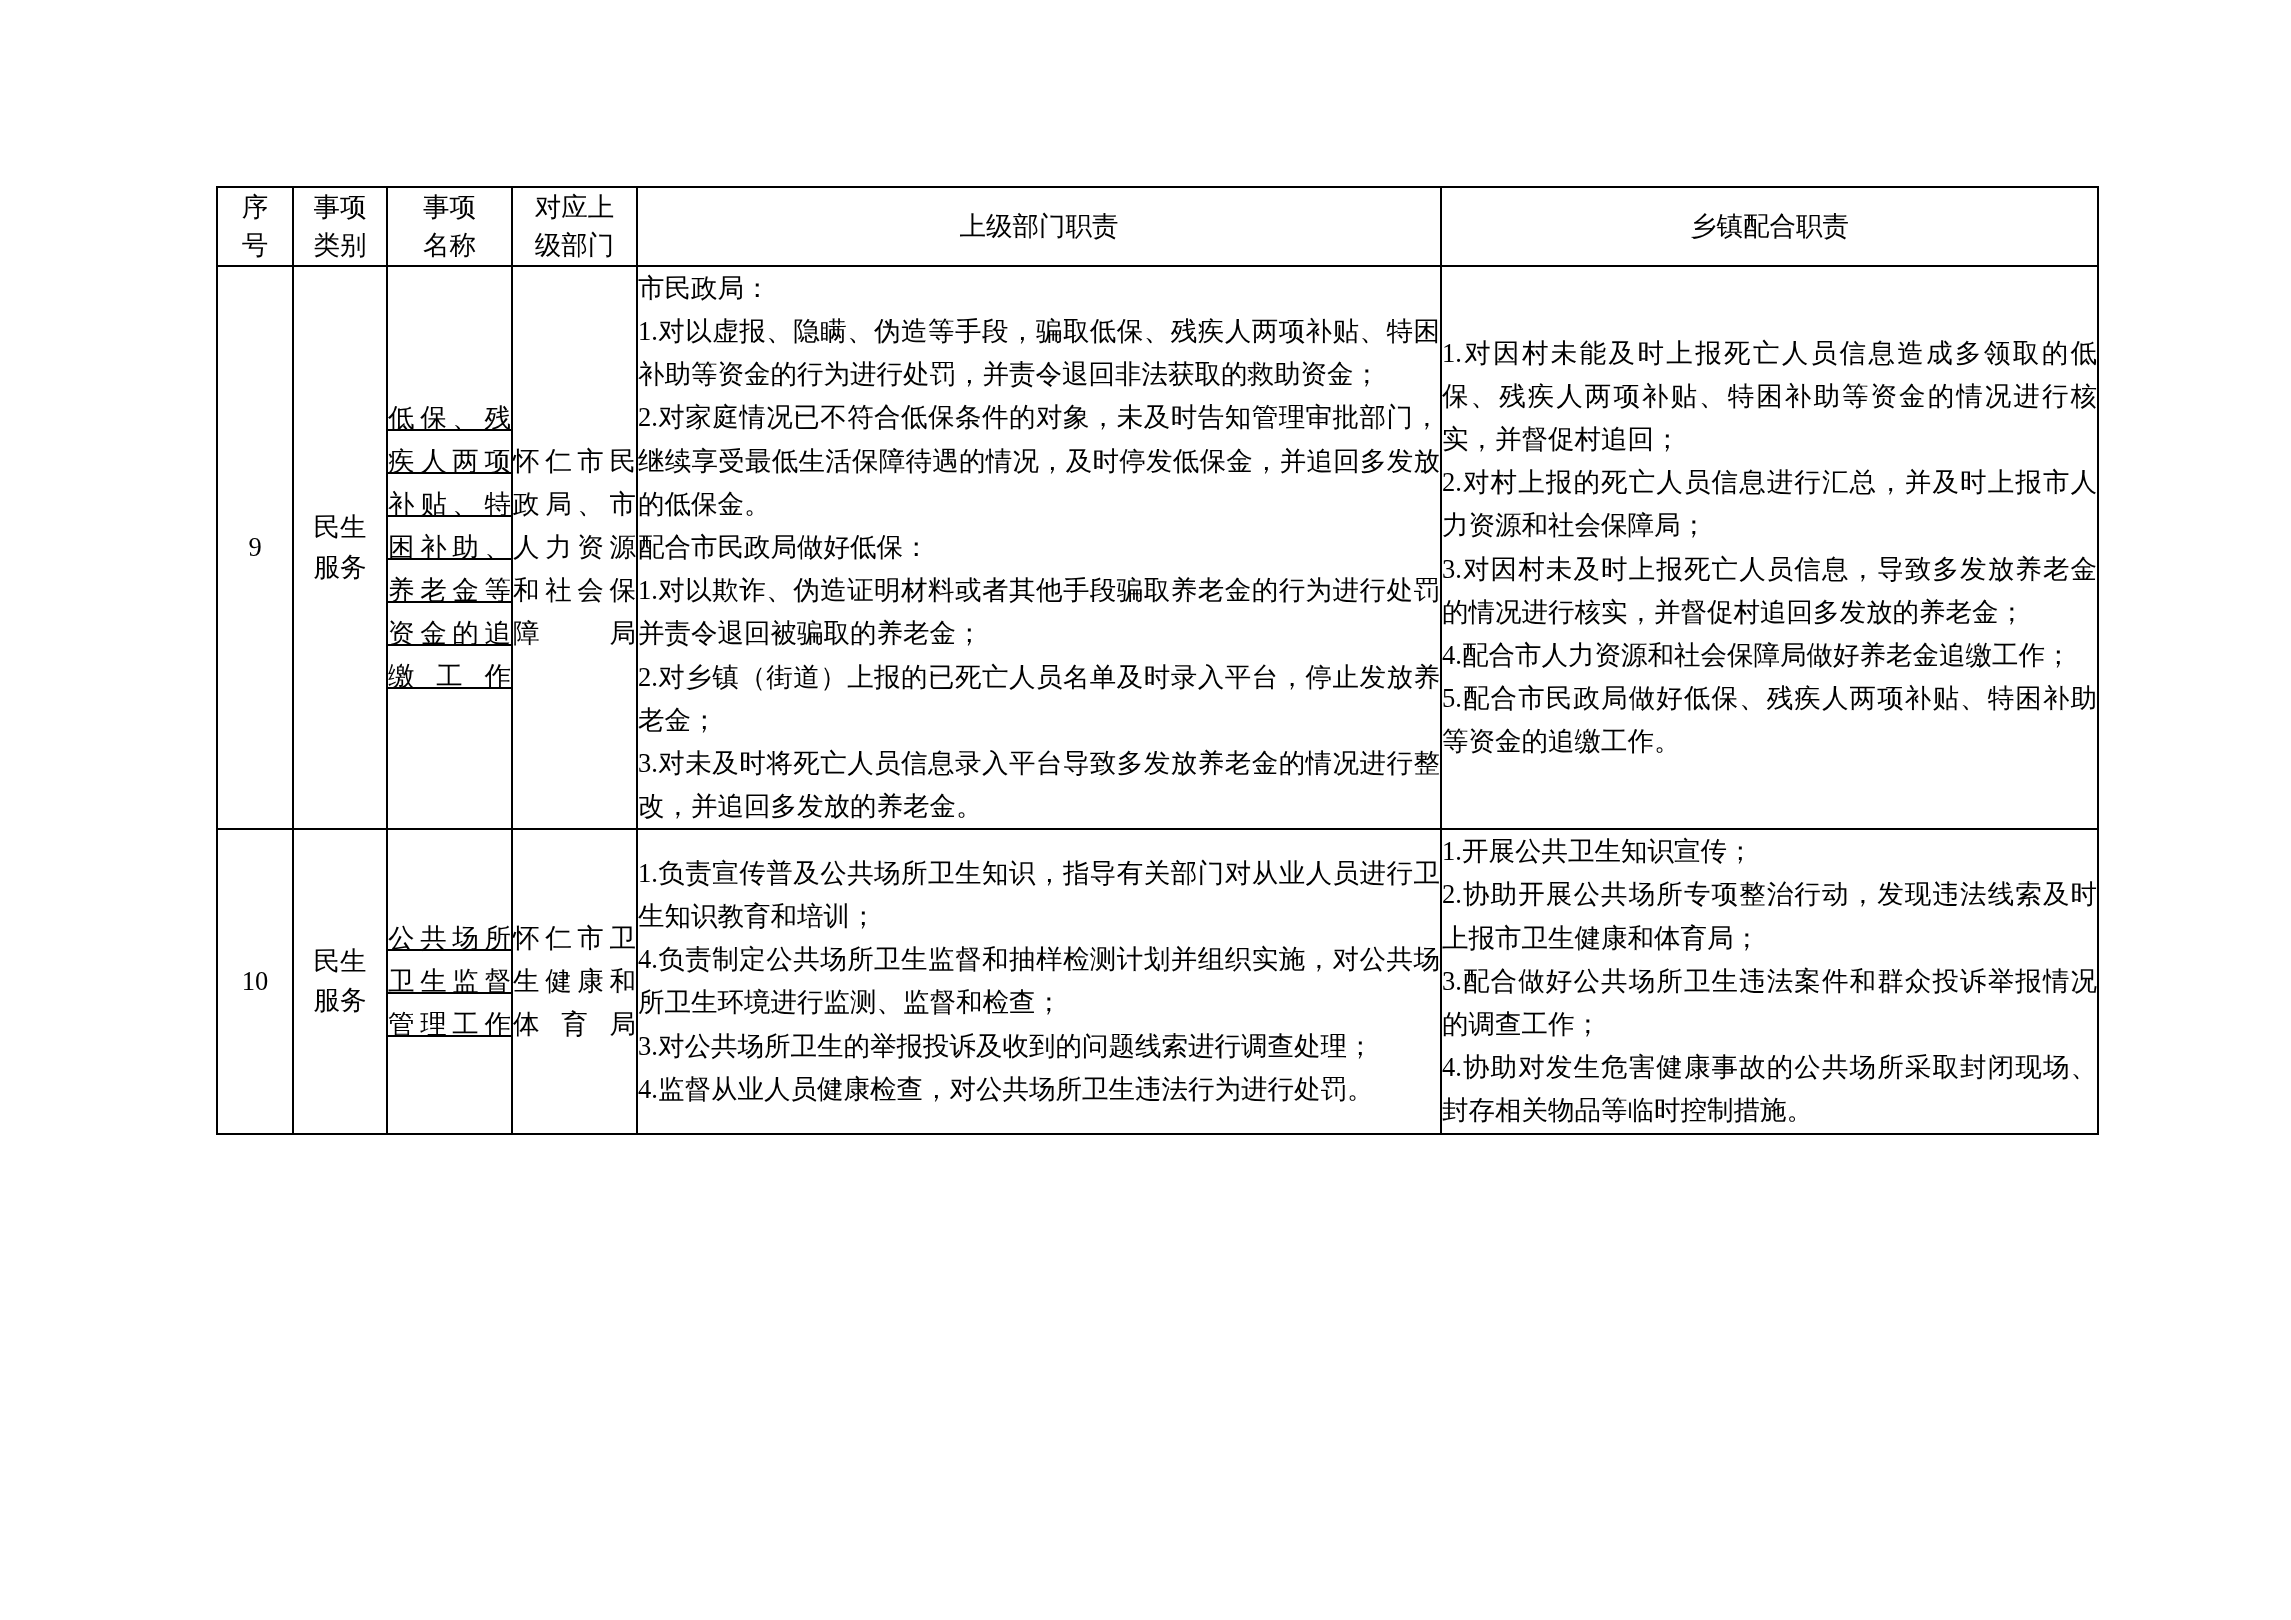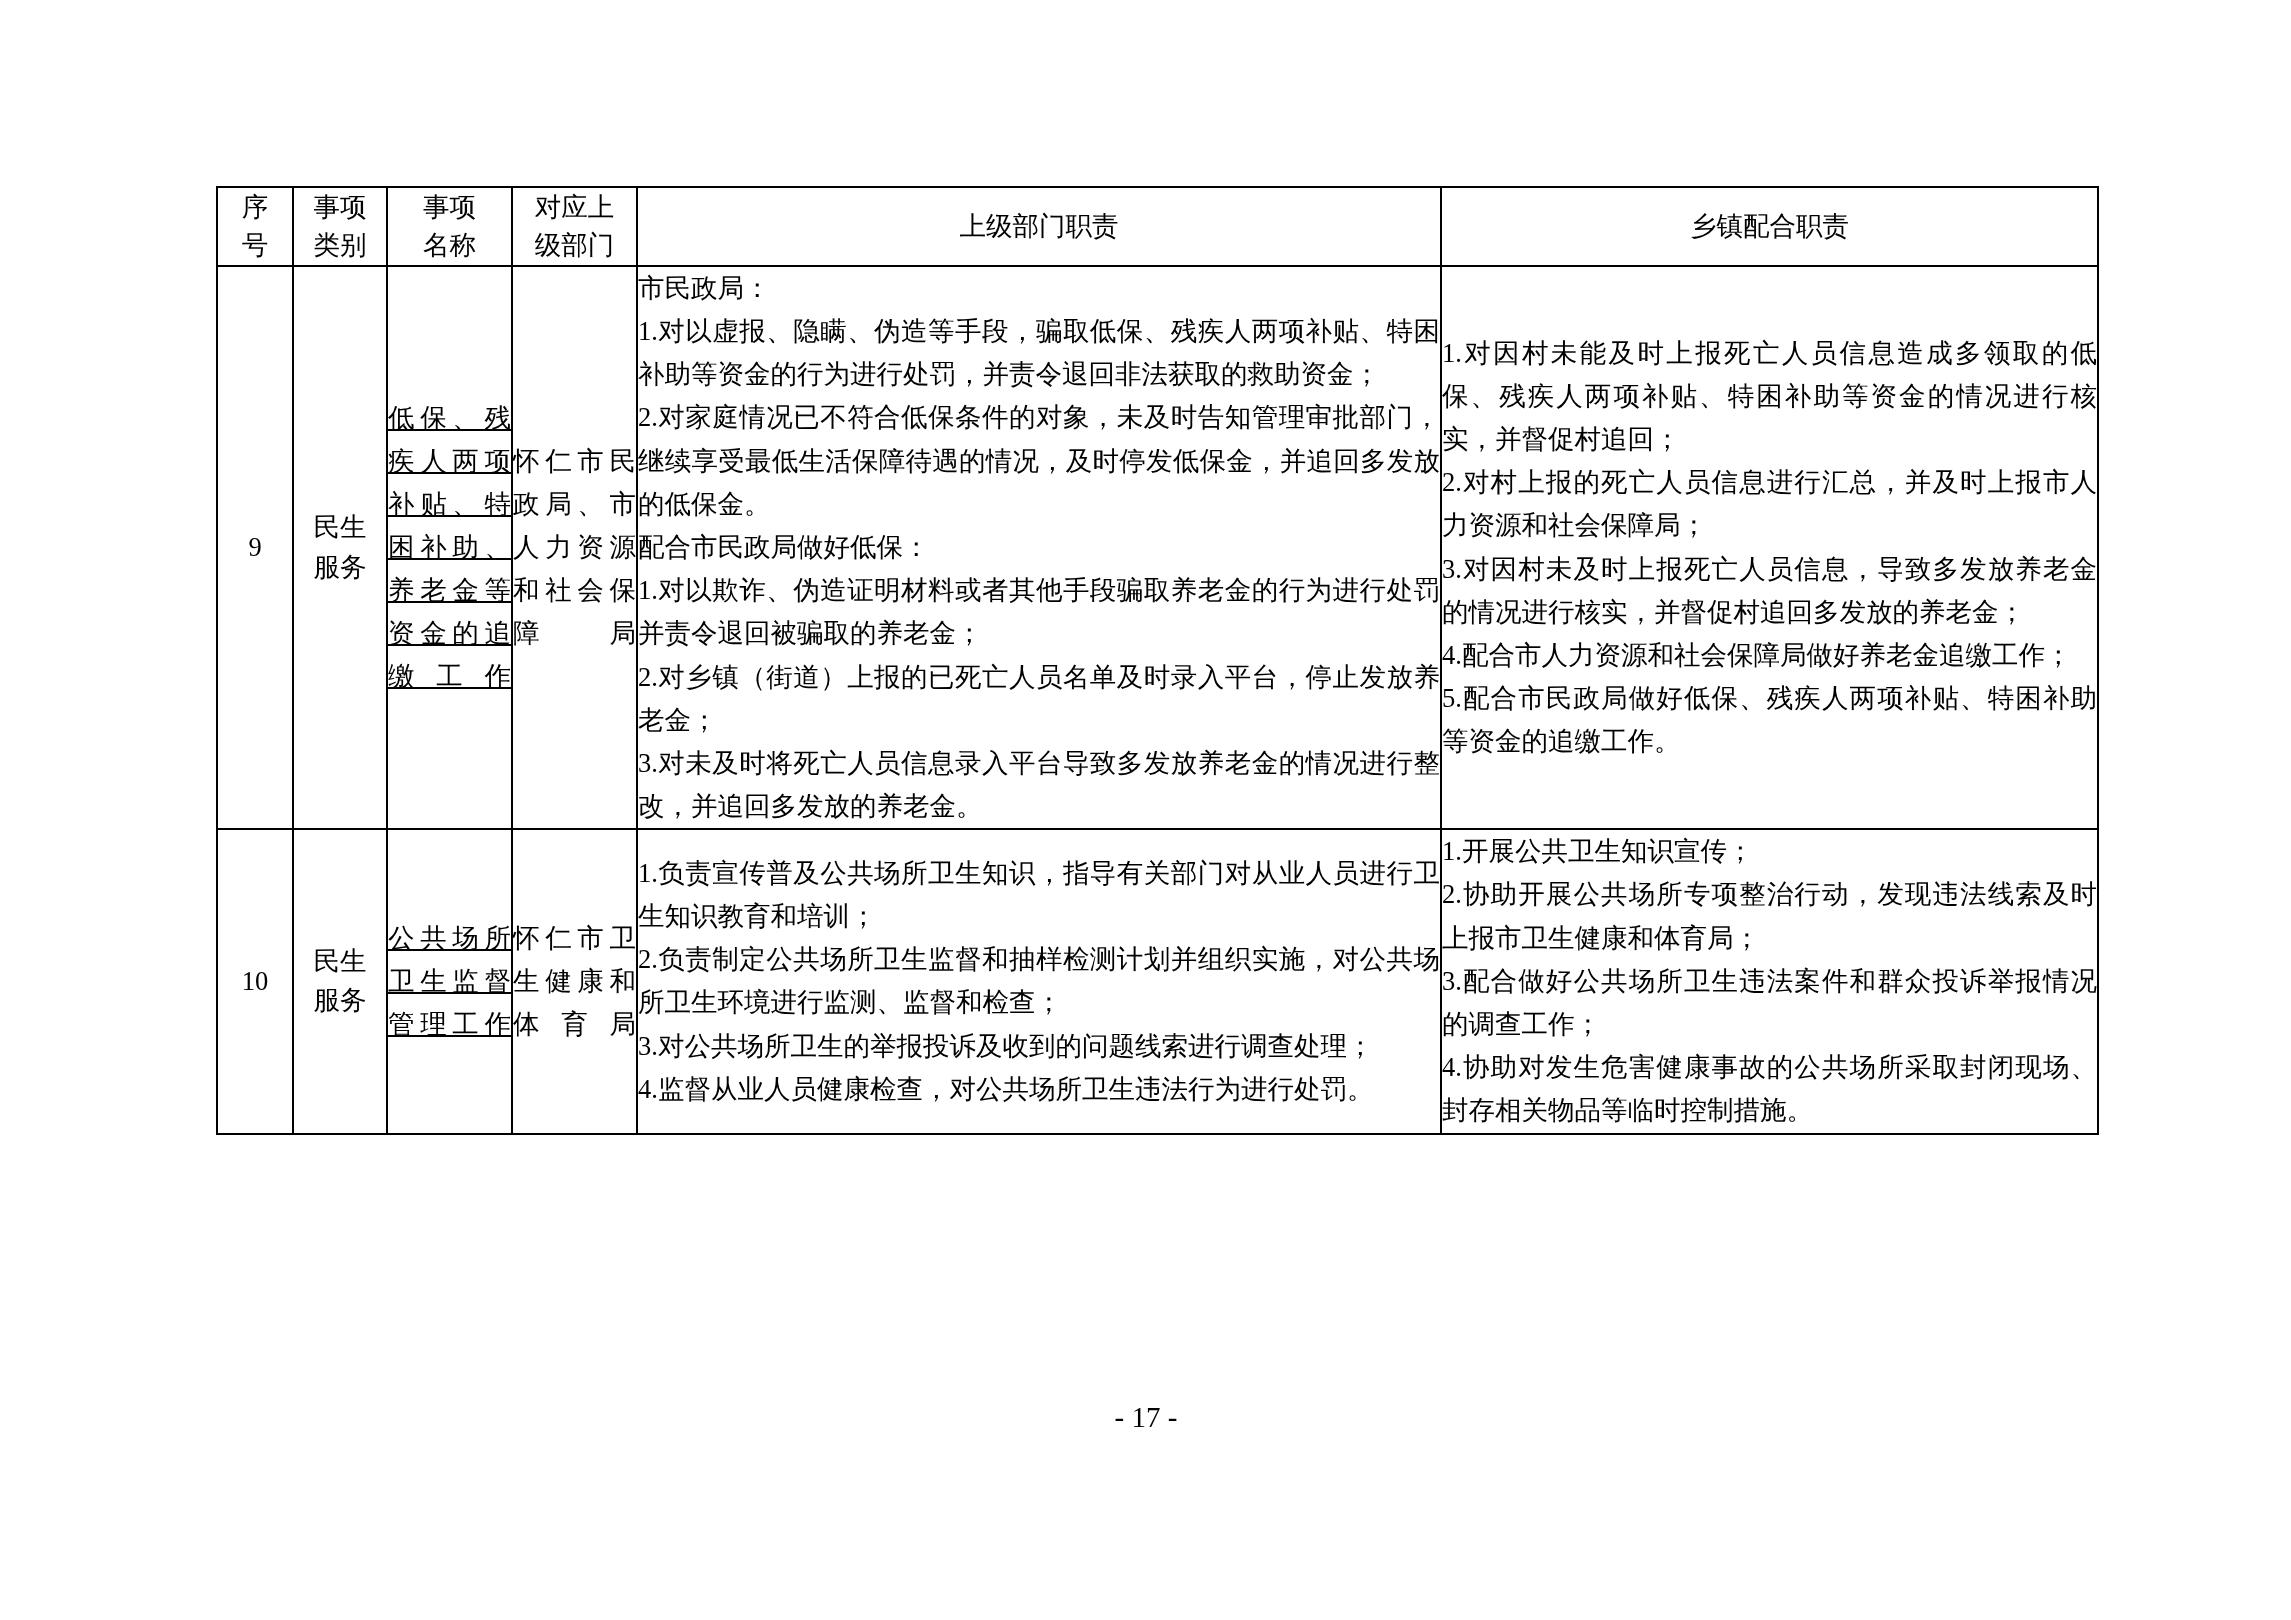--- a/index.html
+++ b/index.html
@@ -171,29 +171,28 @@
         <td class="cell-center">
           <span class="stack">
             <span>民生</span>
             <span>服务</span>
           </span>
         </td>
         <td class="vert-text">公共场所卫生监督管理工作</td>
         <td class="vert-narrow">怀仁市卫生健康和体育局</td>
         <td class="para-cell">
           <p>1.负责宣传普及公共场所卫生知识，指导有关部门对从业人员进行卫生知识教育和培训；</p>
-          <p>2.负责制定公共场所卫生监督和抽样检测计划并组织实施，对公共场所卫生环境进行监测、监督和检查；</p>
+          <p>4.负责制定公共场所卫生监督和抽样检测计划并组织实施，对公共场所卫生环境进行监测、监督和检查；</p>
           <p>3.对公共场所卫生的举报投诉及收到的问题线索进行调查处理；</p>
           <p>4.监督从业人员健康检查，对公共场所卫生违法行为进行处罚。</p>
         </td>
         <td class="para-cell">
           <p>1.开展公共卫生知识宣传；</p>
           <p>2.协助开展公共场所专项整治行动，发现违法线索及时上报市卫生健康和体育局；</p>
           <p>3.配合做好公共场所卫生违法案件和群众投诉举报情况的调查工作；</p>
           <p>4.协助对发生危害健康事故的公共场所采取封闭现场、封存相关物品等临时控制措施。</p>
         </td>
       </tr>
     </tbody>
   </table>
 
-  <div class="footer">- 17 -</div>
 </div>
 
 
 </body></html>

